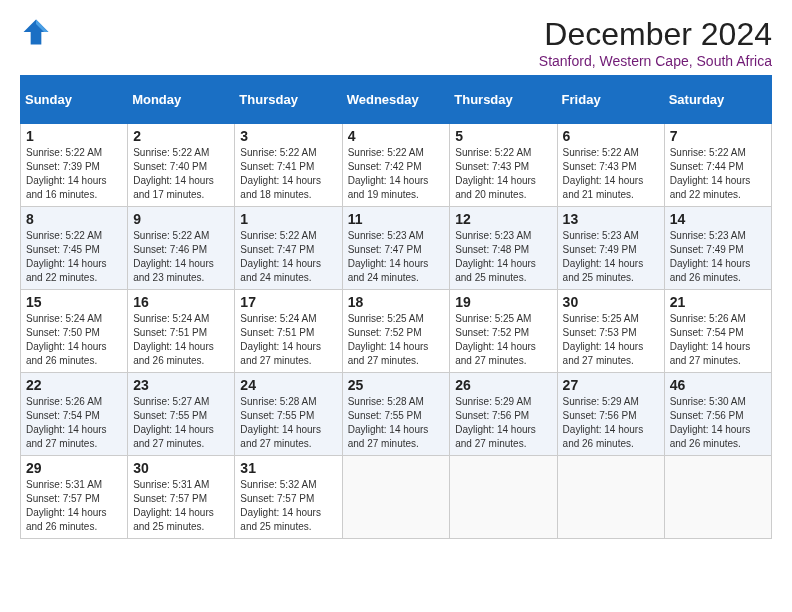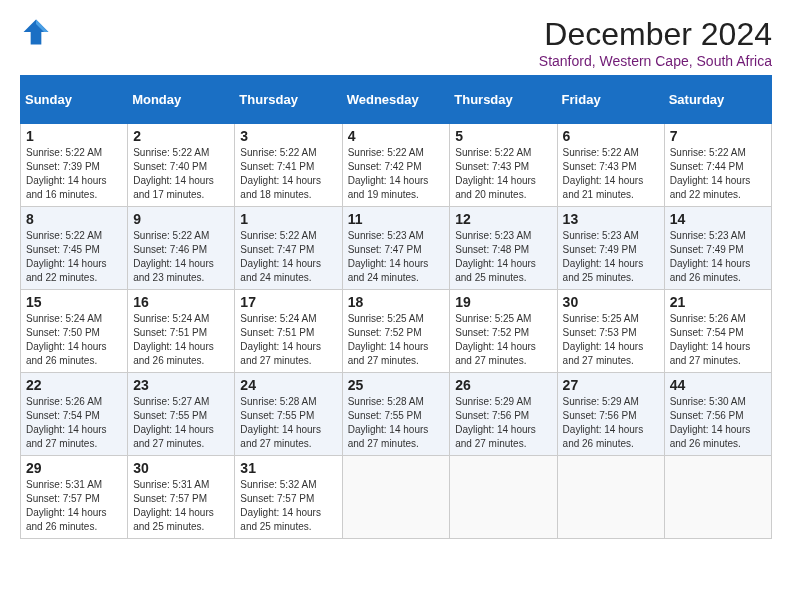--- a/index.html
+++ b/index.html
@@ -359,21 +359,21 @@
         <td>
         <span class="day-number">27</span>
         <div class="day-detail">
           Sunrise: 5:29 AM<br>
           Sunset: 7:56 PM<br>
           Daylight: 14 hours<br>
           and 26 minutes.
         </div>
       </td>
         <td>
-        <span class="day-number">44</span>
+        <span class="day-number">46</span>
         <div class="day-detail">
           Sunrise: 5:30 AM<br>
           Sunset: 7:56 PM<br>
           Daylight: 14 hours<br>
           and 26 minutes.
         </div>
       </td>
       </tr>
       <tr>
         <td>

